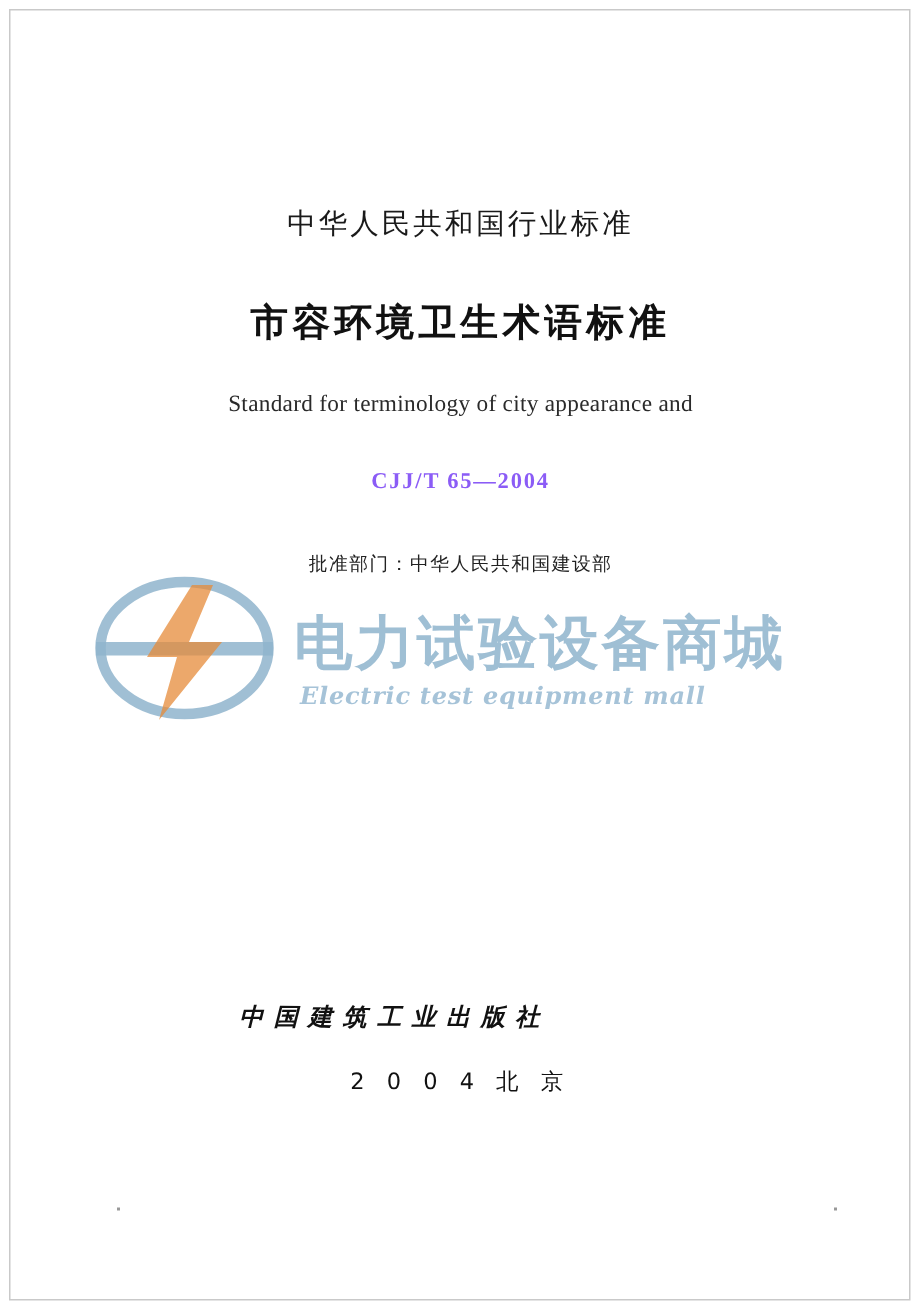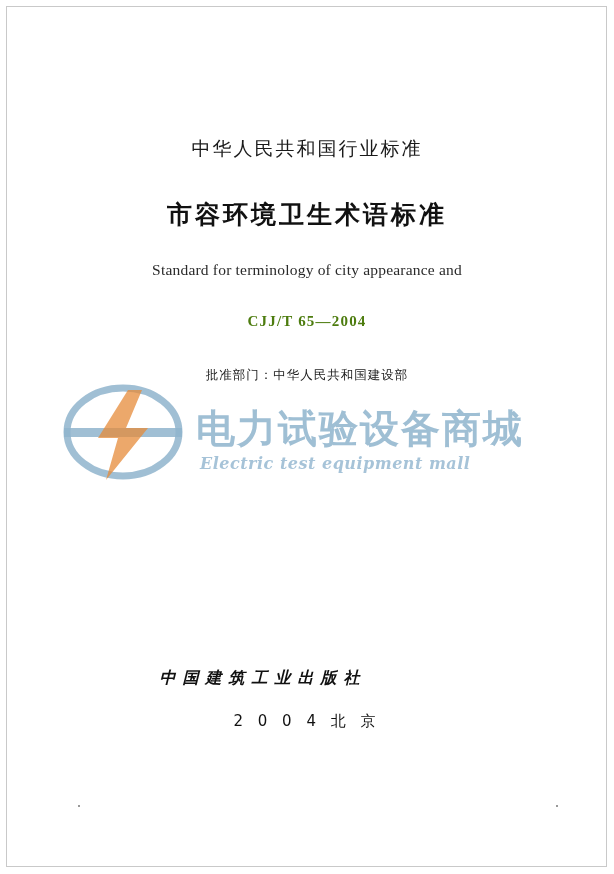--- a/index.html
+++ b/index.html
@@ -68,26 +68,26 @@
     color: #2a2a2a;
     letter-spacing: 0.2px;
   }
 
   .line-code {
     margin-top: 34px;
     font-family: "Liberation Serif", serif;
     font-size: 15px;
     font-weight: bold;
     letter-spacing: 1.2px;
-    color: #4d7c0f;
+    color: #8b5cf6;
   }
 
   .approval-block {
     margin-top: 36px;
-    font-family: Liberation Mono, monospace;
+    font-family: Liberation Serif, serif;
     font-size: 12.5px;
     color: #222222;
     line-height: 20px;
   }
   .approval-block .row {
     letter-spacing: 1px;
   }
   .approval-block .row2 {
     letter-spacing: 1.6px;
   }

